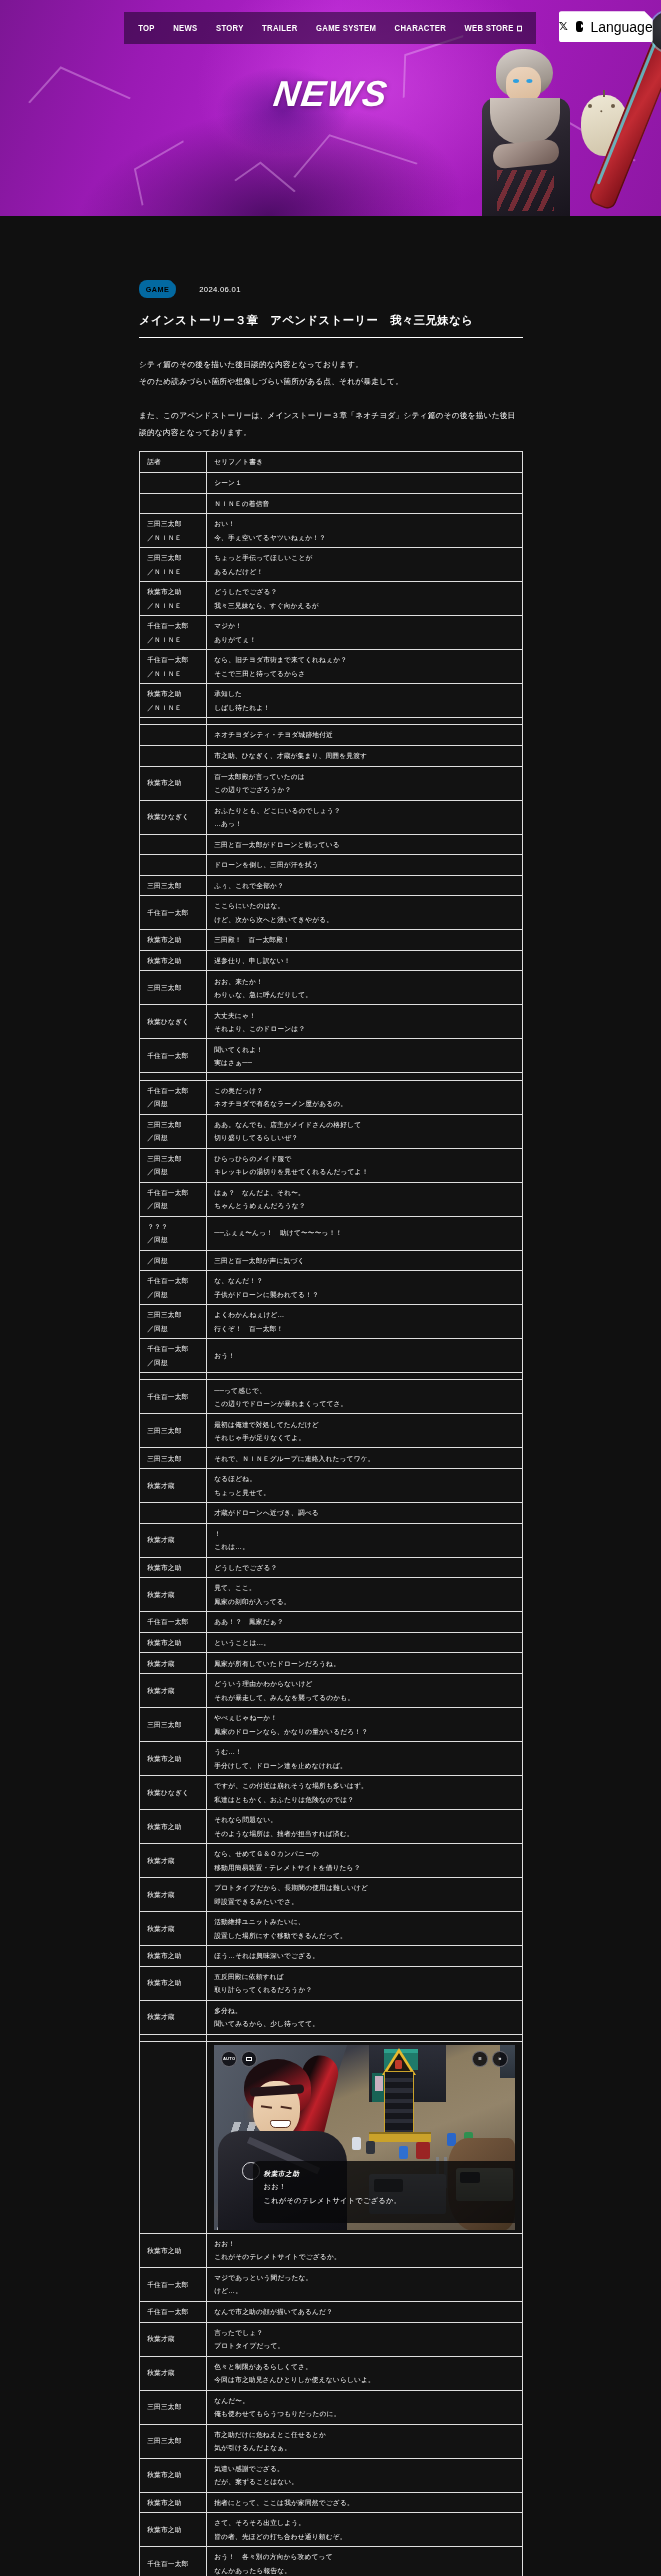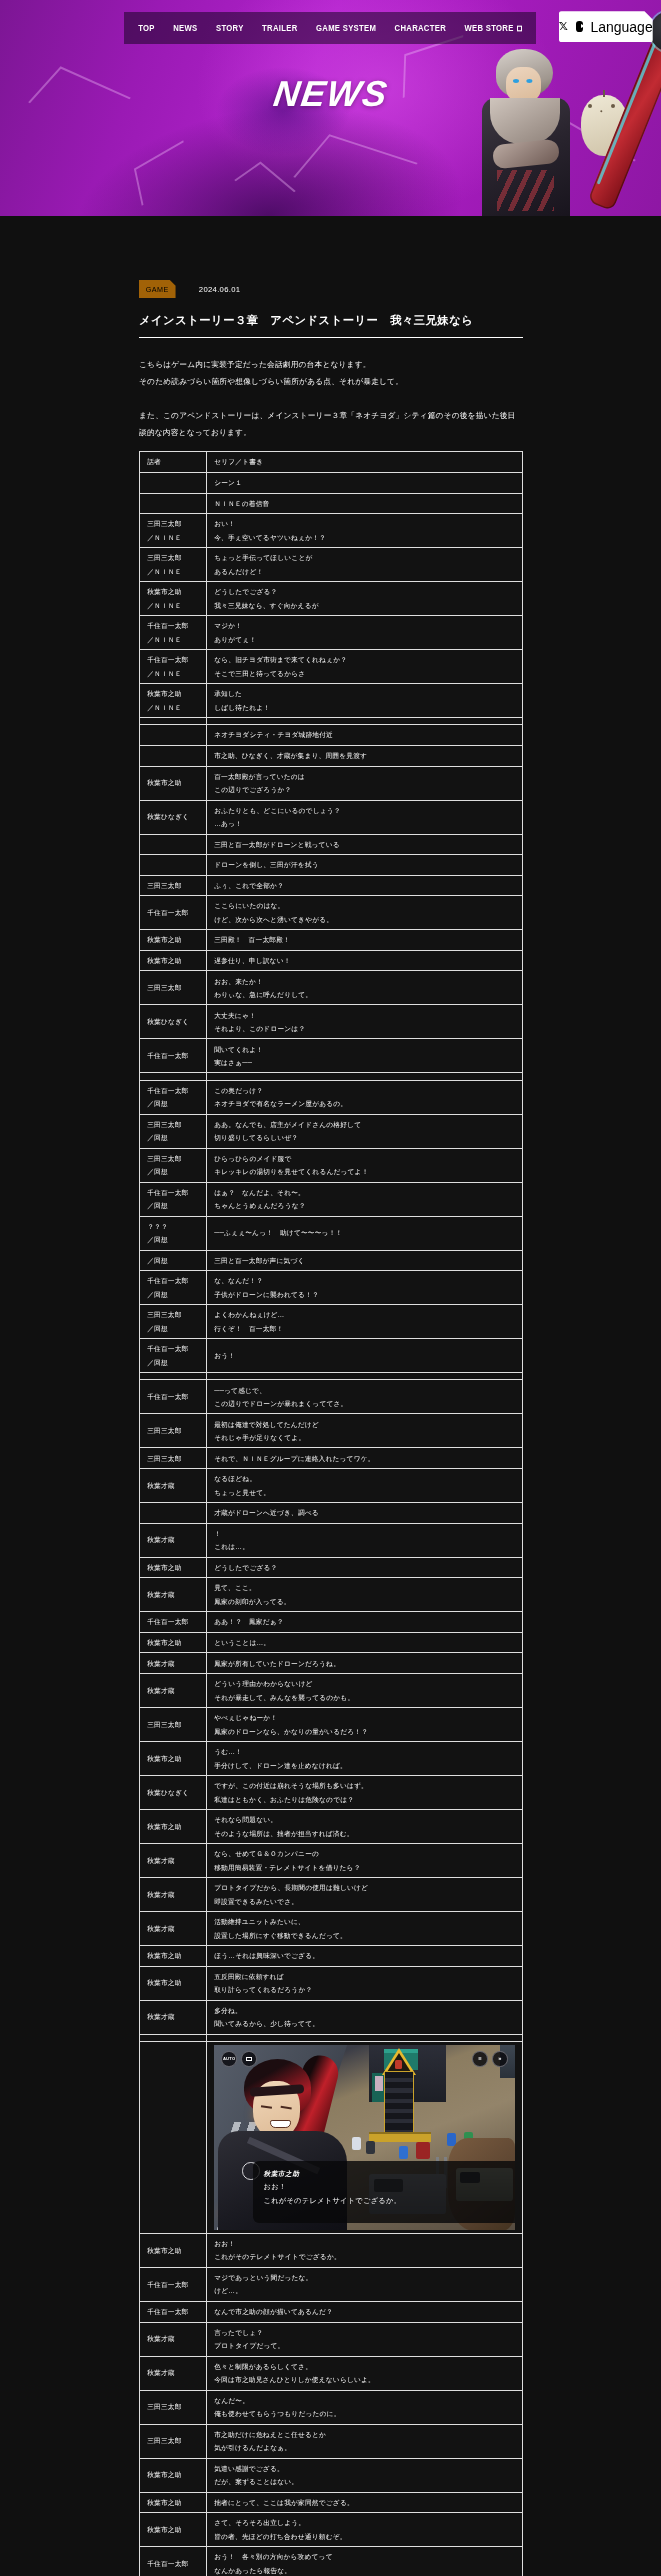--- a/index.html
+++ b/index.html
@@ -63,22 +63,22 @@
     border-top:2.6px solid transparent; border-bottom:2.6px solid transparent; }
   .lang-label { color:#000; font-size:14px; cursor:pointer; }
 
   .hero-title { position:absolute; left:50%; top:73px; transform:translateX(-50%) skewX(-8deg);
     color:#fff; font-size:36px; font-weight:900; font-style:italic; letter-spacing:1.5px;
     text-shadow:0 1px 5.2px rgba(0,0,0,.35); }
 
   
   .container { width:384px; margin:0 auto; color:#fff; }
   .meta { display:flex; align-items:center; gap:11.3px; padding-top:64px; }
-  .tag { background:#a16207; color:#000; font-weight:normal; font-size:7.2px; letter-spacing:0.5px;
-    padding:4.6px 6.7px; clip-path:polygon(0 0,calc(100% - 5.7px) 0,100% 5.7px,100% 100%,0 100%); cursor:pointer; }
+  .tag { background:#0369a1; color:#000; font-weight:bold; font-size:7.2px; letter-spacing:0.5px;
+    padding:4.6px 6.7px; clip-path:polygon(0 0,calc(100% - 5.7px) 0,100% 5.7px,100% 100%,0 100%); cursor:pointer;border-radius:8px; }
   .date { font-size:7.7px; letter-spacing:0.3px;margin-left:12px; }
   .page-title { margin-top:13.4px; font-size:11.3px; font-weight:bold; letter-spacing:0.5px; line-height:1.5; }
   .rule { border-top:1px solid #fff; margin-top:8.2px; }
   .intro { margin-top:19.6px; }
   .intro-line { font-size:7.7px; line-height:2.2; letter-spacing:0.2px; }
   .intro-gap { height:17px; }
 
   
   table.script { width:100%; border-collapse:collapse; table-layout:fixed; margin-top:9.3px; background:#121212; }
   table.script td { border:1px solid #dedede; font-size:6.7px; line-height:2.0; padding:3.1px 7.2px;
@@ -207,21 +207,21 @@
 </div>
 
 <div class="container">
   <div class="meta">
     <span class="tag">GAME</span>
     <span class="date">2024.06.01</span>
   </div>
   <h1 class="page-title">メインストーリー３章　アペンドストーリー　我々三兄妹なら</h1>
   <div class="rule"></div>
   <div class="intro" id="intro">
-      <div class="intro-line">こちらはゲーム内に実装予定だった会話劇用の台本となります。</div>
+      <div class="intro-line">シティ篇のその後を描いた後日談的な内容となっております。</div>
       <div class="intro-line">そのため読みづらい箇所や想像しづらい箇所がある点、それが暴走して。</div>
       <div class="intro-gap"></div>
       <div class="intro-line">また、このアペンドストーリーは、メインストーリー３章「ネオチヨダ」シティ篇のその後を描いた後日談的な内容となっております。</div>
     </div>
 
   <table class="script">
     <colgroup>
         <col style="width:67px">
         <col>
       </colgroup>

